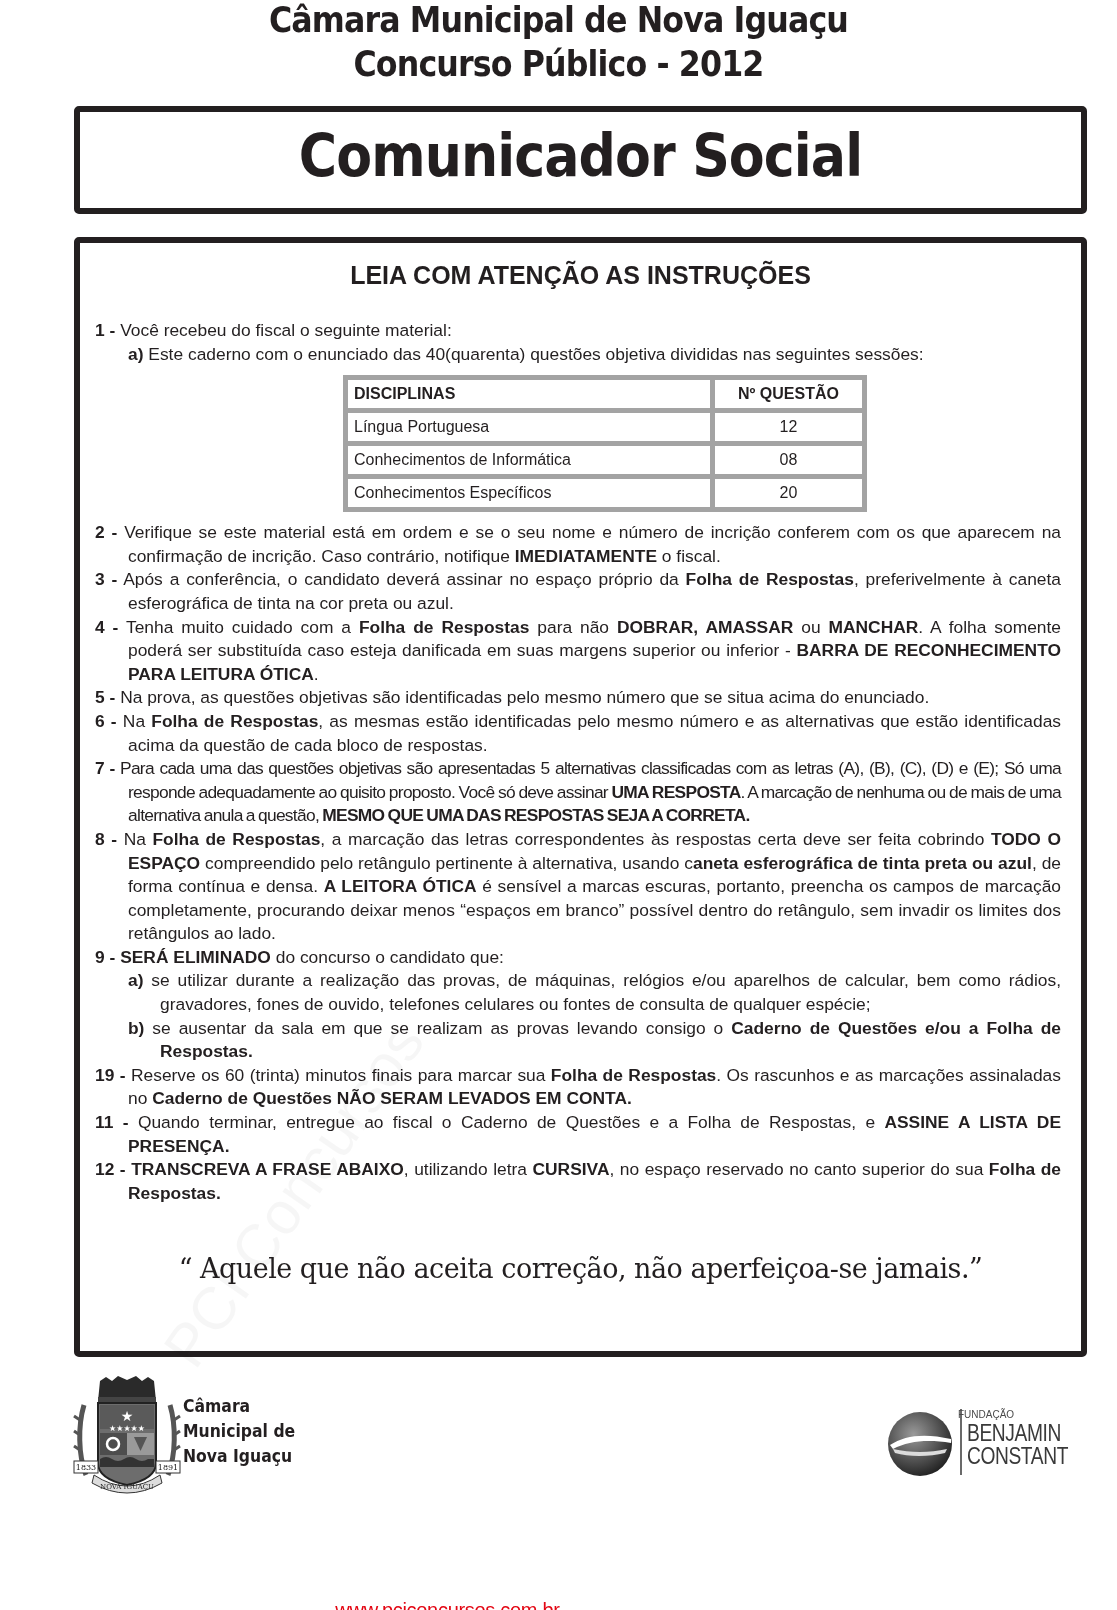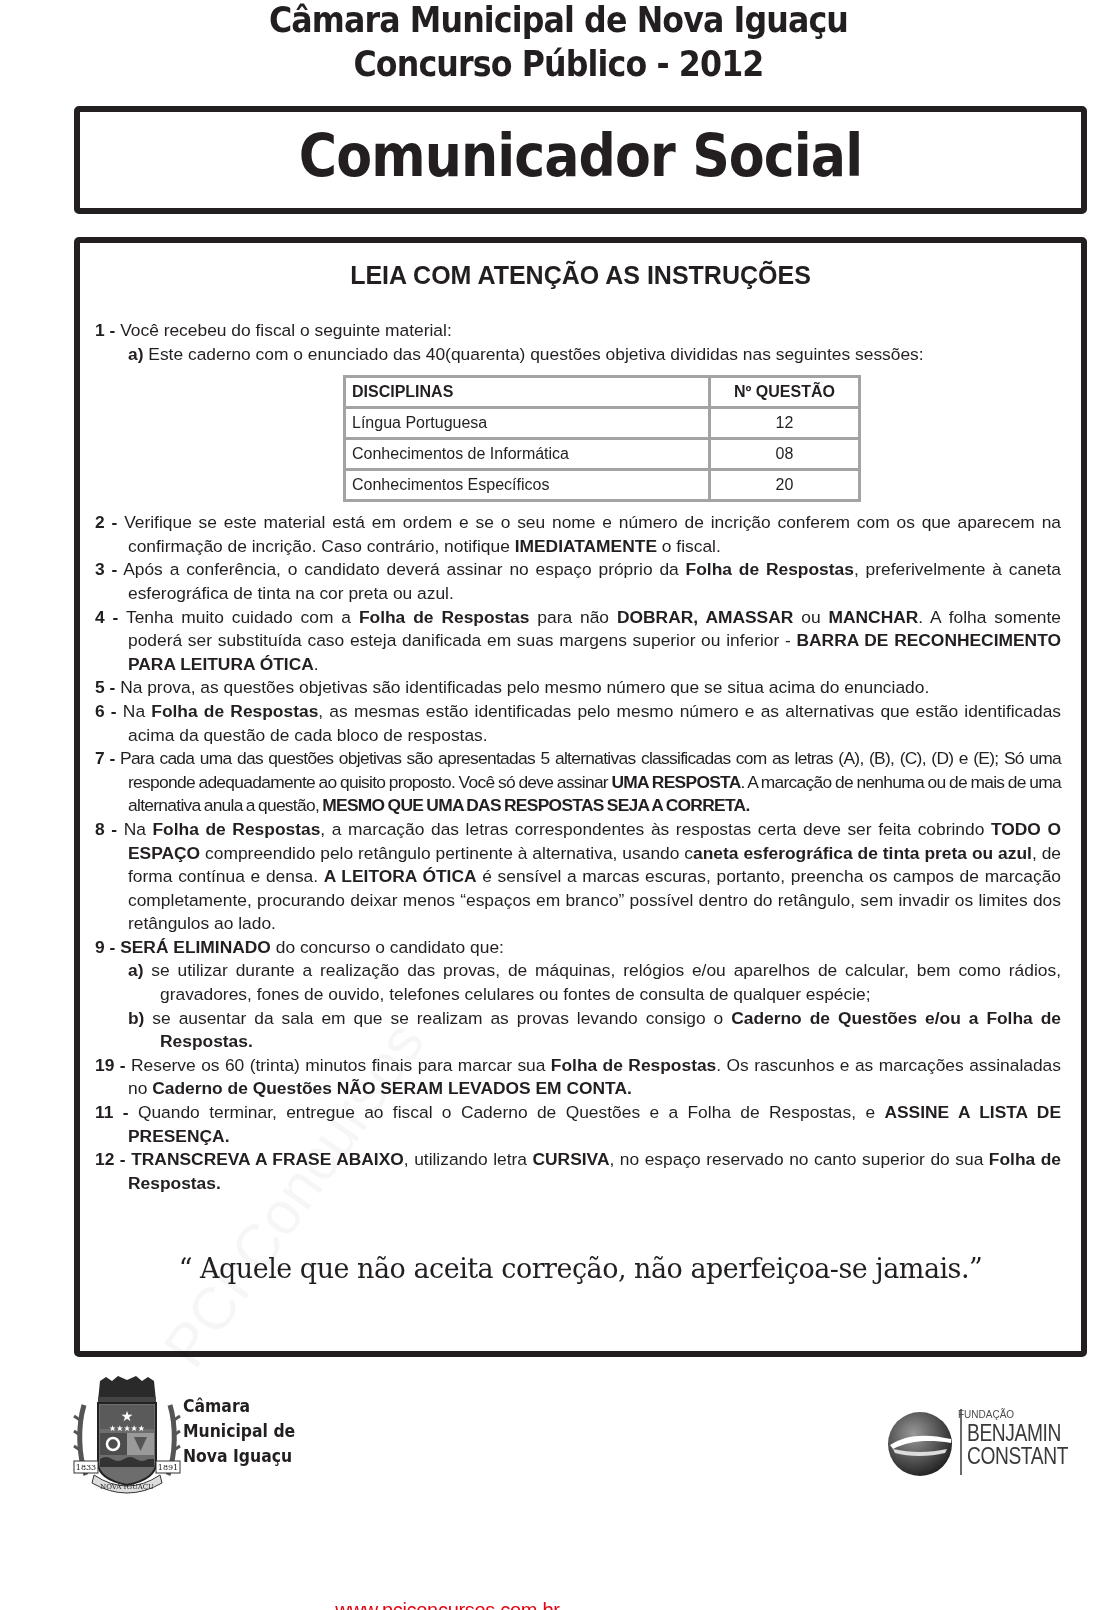--- a/index.html
+++ b/index.html
@@ -11,21 +11,21 @@
   .title-text { position:absolute; left:0; right:0; top:10px; text-align:center; font-family:"DejaVu Sans", sans-serif; font-weight:bold; font-size:58px; letter-spacing:-1px; transform:scaleX(0.9); }
   .main-box { position:absolute; left:74px; top:237px; width:1013px; height:1120px; border:6px solid #231f20; border-radius:5px; box-sizing:border-box;padding-left:41px; }
   .instr-title { position:absolute; left:0; right:0; top:18px; text-align:center; font-weight:bold; font-size:25px; }
   .content { position:absolute; left:15px; right:20px; top:76px; font-size:17.4px; line-height:23.6px; }
   .item { padding-left:33px; text-indent:-33px; text-align:justify; }
   .sub { padding-left:65px; text-indent:-32px; text-align:justify; }
   .num { font-weight:bold; }
   .b { font-weight:bold; }
   .tight { letter-spacing:-0.7px; word-spacing:-1px; }
   table.disc { border-collapse:collapse; margin:9px 0 9px 248px; font-size:16px; }
-  table.disc td { border:3px solid #a3a3a3; height:24px; padding:2px 6px; }
+  table.disc td { border:5px solid #a3a3a3; height:24px; padding:2px 6px; }
   table.disc td.c1 { width:350px; }
   table.disc td.c2 { width:135px; text-align:center; }
   table.disc tr.head td { font-weight:bold; }
   .quote { position:absolute; left:0; right:0; top:1010px; text-align:center; font-family:"DejaVu Serif", serif; font-size:27px; letter-spacing:-0.5px; }
   .watermark { position:absolute; left:150px; top:1340px; font-size:60px; color:rgba(0,0,0,0.035); transform:rotate(-55deg); transform-origin:left top; white-space:nowrap; pointer-events:none; }
   .logo-left { position:absolute; left:72px; top:1375px; width:110px; height:120px; }
   .logo-left-text { position:absolute; left:183px; top:1394px; font-family:"DejaVu Sans", sans-serif; font-weight:bold; font-size:17px; line-height:25px; transform:scaleX(0.92); transform-origin:left; }
   .logo-right { position:absolute; left:885px; top:1403px; width:205px; height:80px; }
   .fbc-small { position:absolute; left:73px; top:6px; font-size:10px; color:#4a4a4a; }
   .fbc-big { position:absolute; left:82px; top:18px; font-size:24px; line-height:23px; color:#3a3a3a; transform:scaleX(0.8); transform-origin:left; letter-spacing:-0.5px; }

